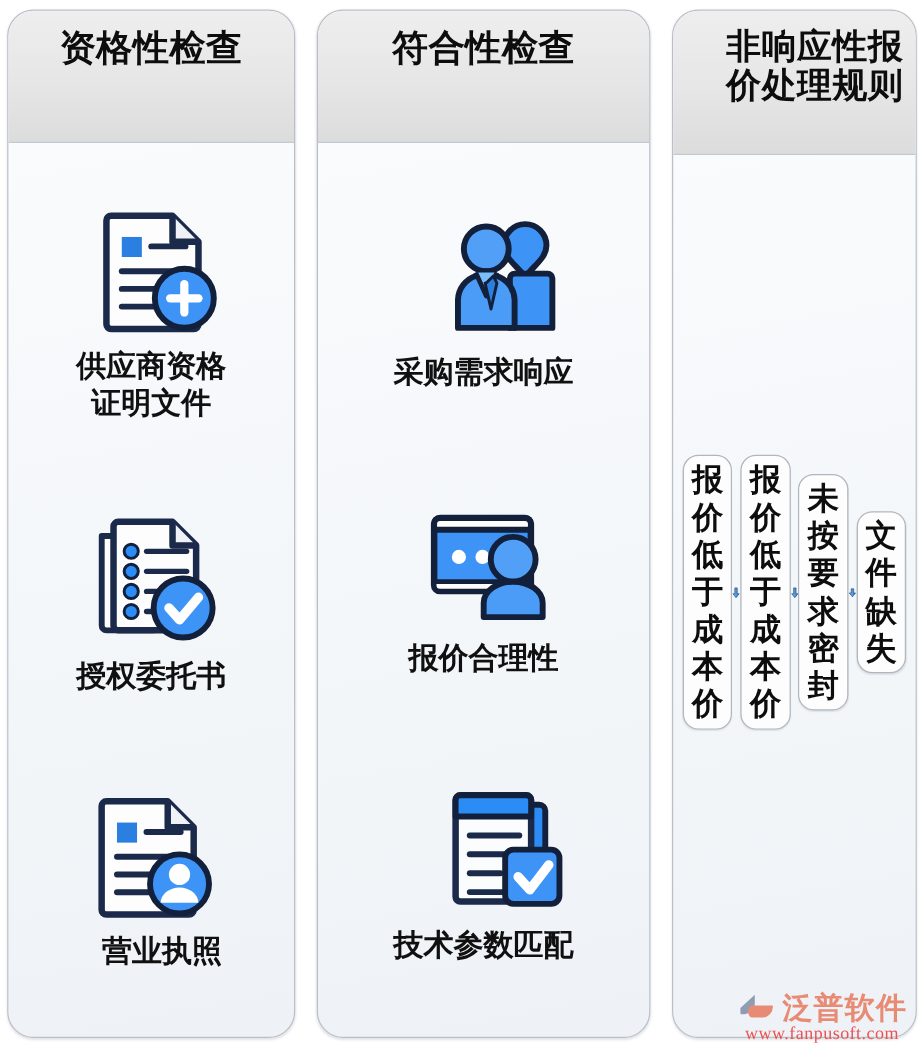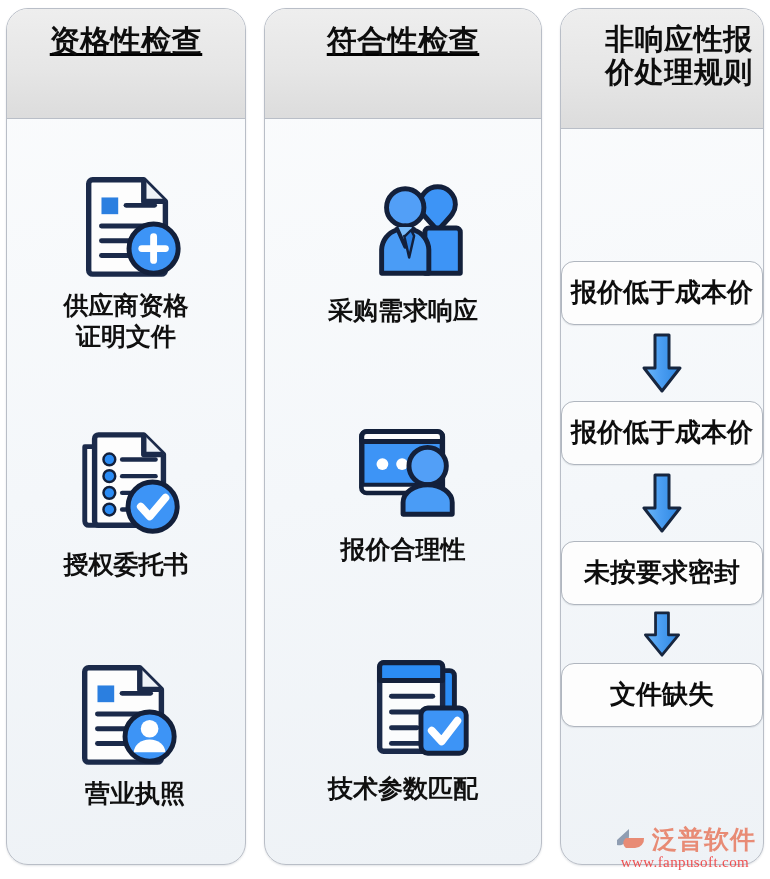--- a/index.html
+++ b/index.html
@@ -42,21 +42,21 @@
 
   .card-header {
     background: linear-gradient(180deg, #eeeeee 0%, #e6e6e6 55%, #dcdcdc 100%);
     border-bottom: 1.5px solid #b9bec7;
     text-align: center;
     padding: 14px 6px 16px 6px;
     box-sizing: border-box;
     flex: none;
   }
   .card.col-elig .card-header,
-  .card.col-comp .card-header { height: 110px; text-decoration: underline; }
+  .card.col-comp .card-header { height: 110px; }
   .card.col-rule .card-header { height: 120px; padding-left: 40px; }
 
   .card-title {
     font-size: 30px;
     font-weight: bold;
     color: #0d0d0d;
     line-height: 1.18;
     letter-spacing: 0.5px;
     white-space: pre-line;
   }
@@ -91,21 +91,21 @@
     color: #101010;
     text-align: center;
     line-height: 1.22;
     white-space: pre-line;
   }
 
   
   .flow {
     flex: 1;
     display: flex;
-    flex-direction: column;
+    flex-direction: row;
     align-items: center;
     justify-content: center;
     width: 100%;
     padding: 6px 0 4px 0;
     box-sizing: border-box;
   }
   .flow-box {
     width: 202px;
     min-height: 64px;
     border: 1.5px solid #b0b6bf;

